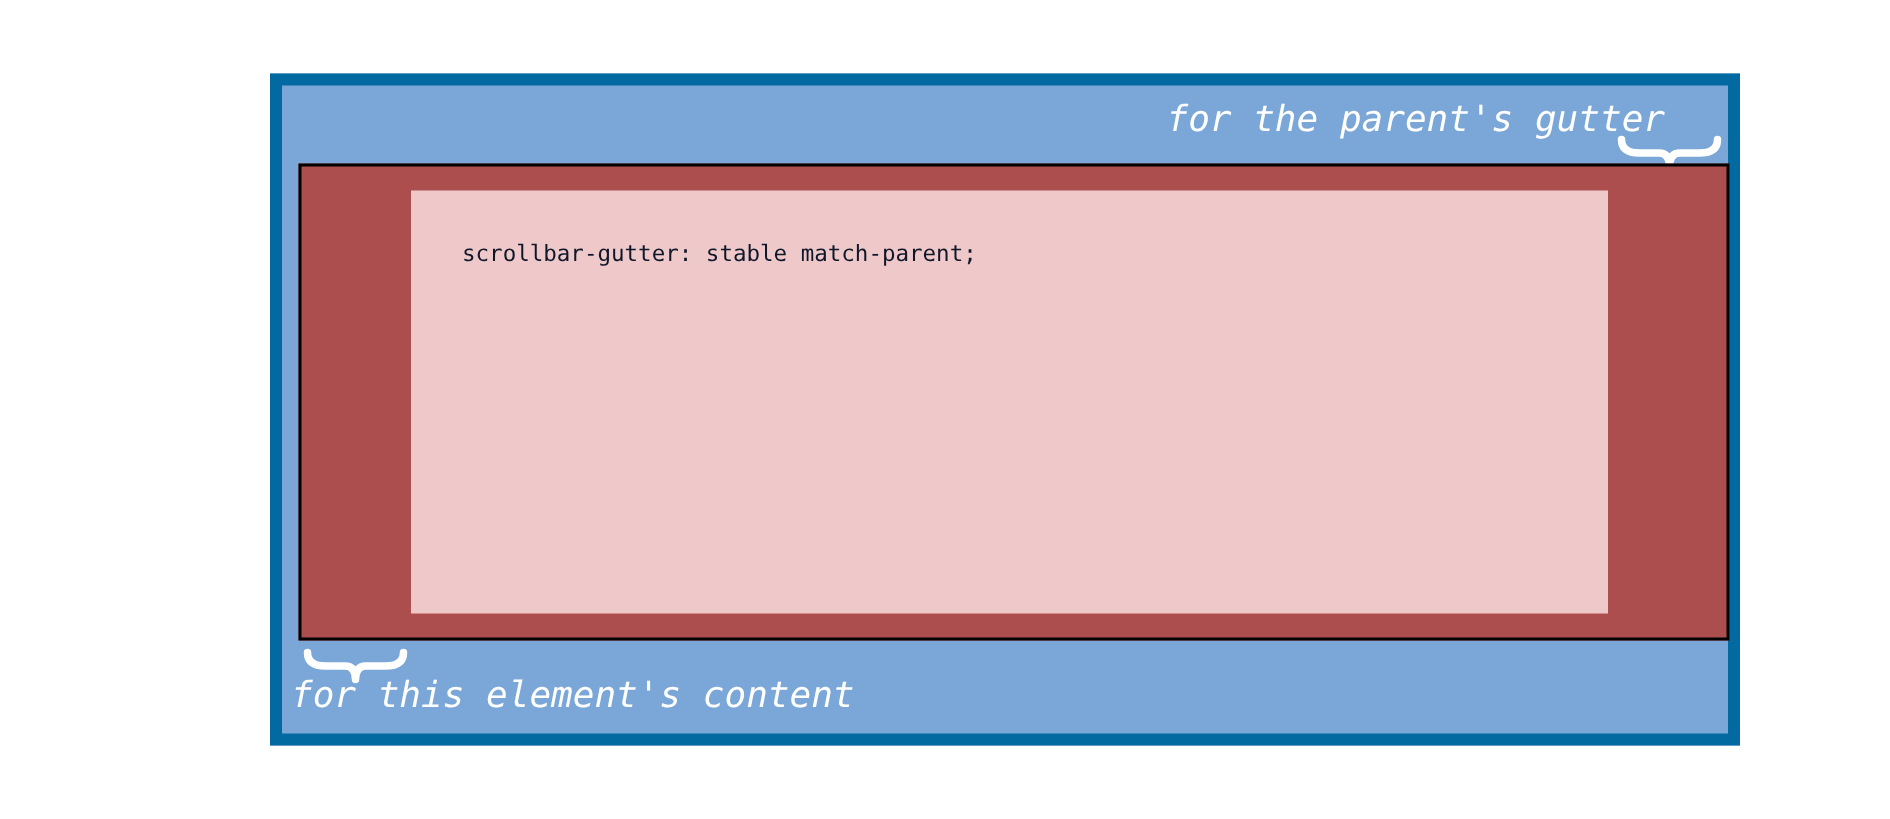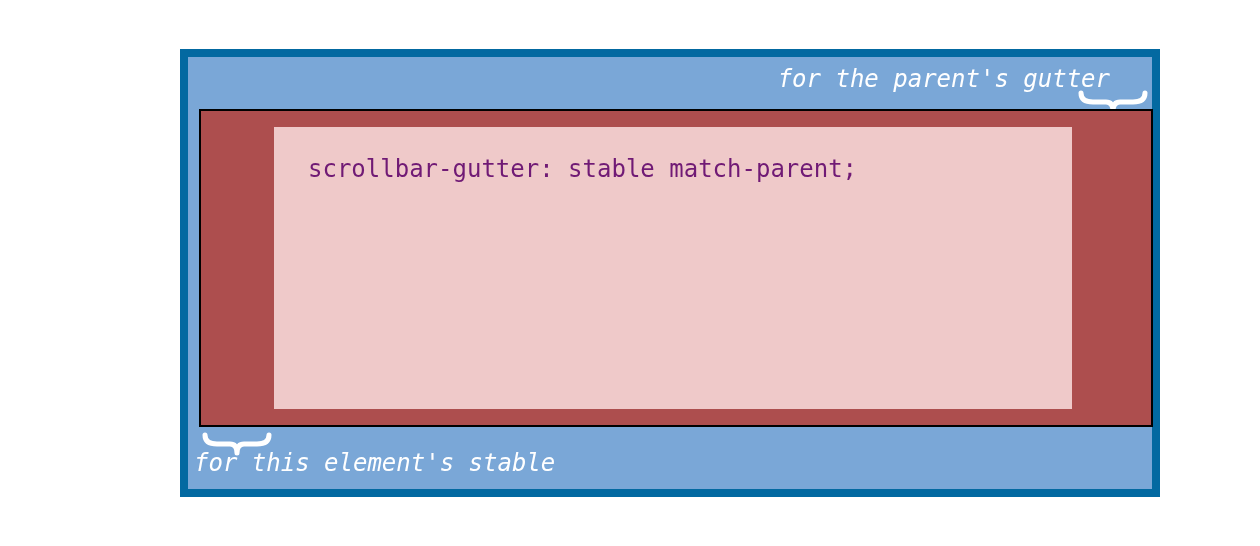--- a/index.html
+++ b/index.html
@@ -43,23 +43,23 @@
   
   .content {
     position: absolute;
     left: 73px;                 
     top:  16px;                 
     width: 798px;               
     height: 282px;              
     background: #efc9c9;
     padding: 24px 34px 0;
     box-sizing: border-box;
-    font-size: 24px;
+    font-size: 15px;
     line-height: 36px;
-    color: #701a75;
+    color: #0f172a;
   }
   .content .line1 { display:block; }
   .content .line2 { display:block; font-style: italic; }
 
   
   .label {
     position: absolute;
     font-style: italic;
     color: #fff;
     font-size: 24px;
@@ -115,17 +115,17 @@
         <path d="M3 6
                  Q3 15 15 15
                  L28 15
                  Q35 15 35 24
                  Q35 15 42 15
                  L55 15
                  Q67 15 67 6"></path>
       </svg>
     </span>
 
-    <span class="label label-bottom">for this element's stable</span>
+    <span class="label label-bottom">for this element's content</span>
 
   </div>
 
 </div>
 
 </body></html>

